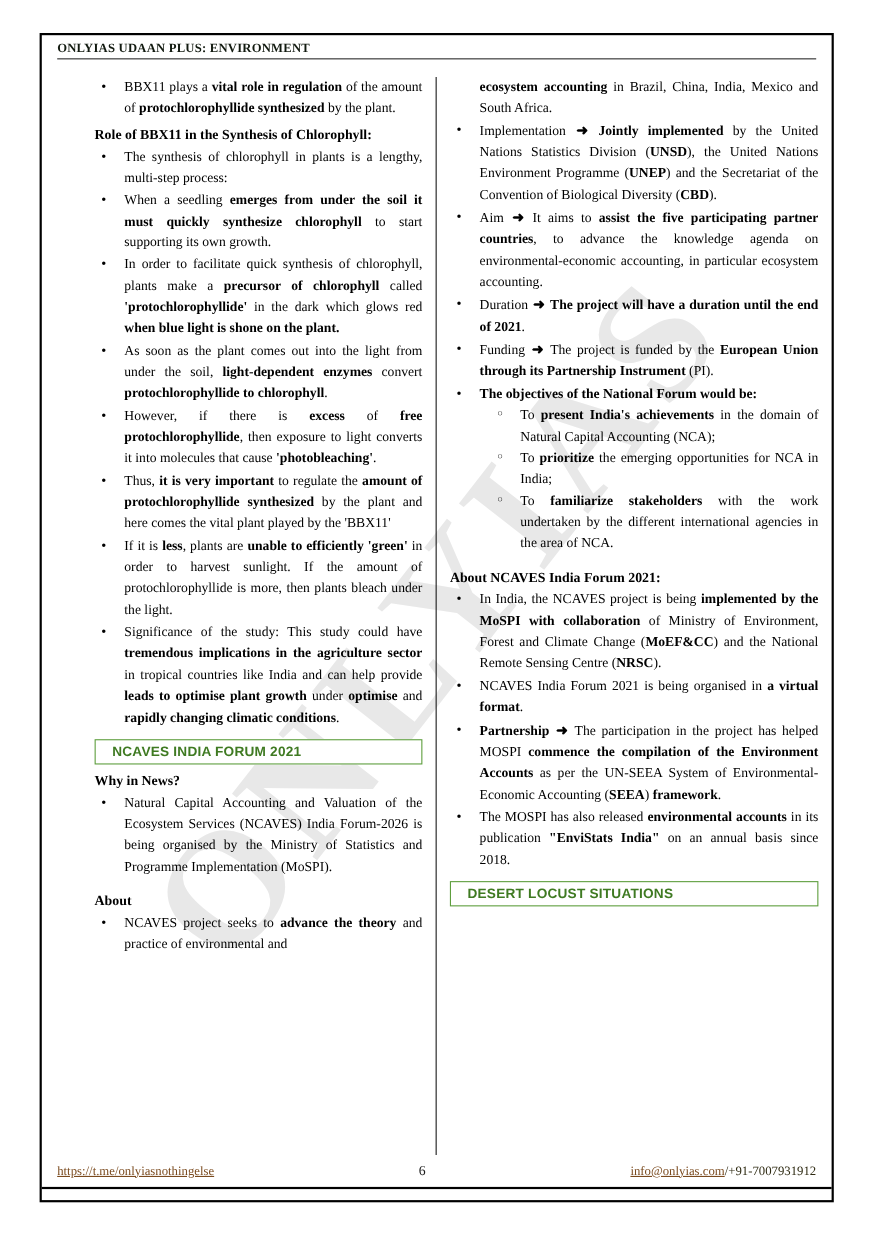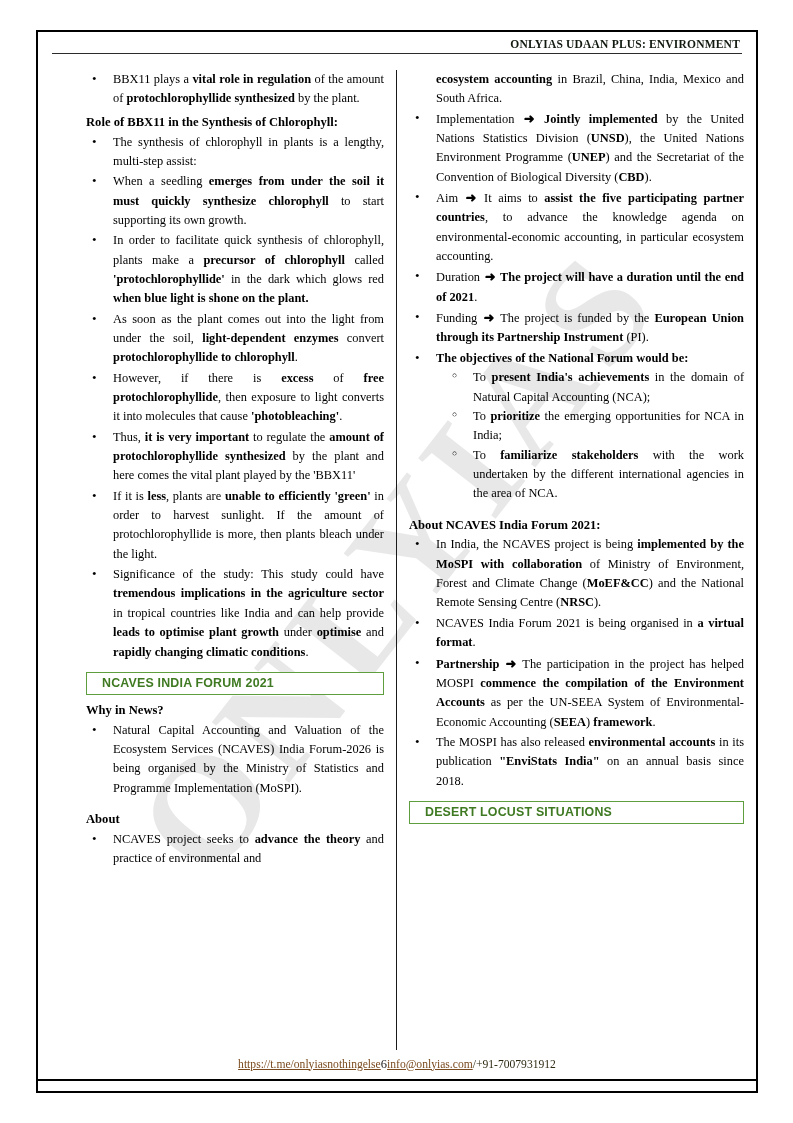--- a/index.html
+++ b/index.html
@@ -45,21 +45,20 @@
 
   
   .page-header {
     position: absolute;
     left: 0; top: 0; right: 0;
     height: 34px;
     padding: 6px 14px 0 14px;
     z-index: 2;
   }
   .page-header .hdr-title {
-    text-align: right;
     font-family: "Liberation Serif", serif;
     font-weight: bold;
     font-size: 11.5px;
     letter-spacing: 0.2px;
     color: #121a10;
     padding-right: 2px;
   }
   .page-header .hdr-rule {
     margin-top: 3px;
     border-bottom: 1px solid #2b2b2b;
@@ -172,21 +171,21 @@
   .page-footer {
     position: absolute;
     left: 0; right: 0; bottom: 0;
     height: 42px;
     z-index: 2;
     padding: 0 14px;
   }
   .footer-inner {
     display: flex;
     align-items: center;
-    justify-content: center;
+    justify-content: space-between;
     height: 30px;
     font-family: "Liberation Serif", serif;
     font-size: 11.6px;
   }
   .footer-left a, .footer-right .mail {
     color: #7a4a1e;
     text-decoration: underline;
   }
   .footer-center {
     color: #1a1a1a;
@@ -220,21 +219,21 @@
 
     <div class="col col-left">
 
       <ul class="blist">
         <li class="bullet-text">BBX11 plays a <b>vital role in regulation</b> of the amount of <b>protochlorophyllide synthesized</b> by the plant.</li>
       </ul>
 
       <div class="subhead">Role of BBX11 in the Synthesis of Chlorophyll:</div>
 
       <ul class="blist">
-        <li class="bullet-text">The synthesis of chlorophyll in plants is a lengthy, multi-step assist:</li>
+        <li class="bullet-text">The synthesis of chlorophyll in plants is a lengthy, multi-step process:</li>
         <li class="bullet-text">When a seedling <b>emerges from under the soil it must quickly synthesize chlorophyll</b> to start supporting its own growth.</li>
         <li class="bullet-text">In order to facilitate quick synthesis of chlorophyll, plants make a <b>precursor of chlorophyll</b> called <b>'protochlorophyllide'</b> in the dark which glows red <b>when blue light is shone on the plant.</b></li>
         <li class="bullet-text">As soon as the plant comes out into the light from under the soil, <b>light-dependent enzymes</b> convert <b>protochlorophyllide to chlorophyll</b>.</li>
         <li class="bullet-text">However, if there is <b>excess</b> of <b>free protochlorophyllide</b>, then exposure to light converts it into molecules that cause <b>'photobleaching'</b>.</li>
         <li class="bullet-text">Thus, <b>it is very important</b> to regulate the <b>amount of protochlorophyllide synthesized</b> by the plant and here comes the vital plant played by the 'BBX11'</li>
         <li class="bullet-text">If it is <b>less</b>, plants are <b>unable to efficiently 'green'</b> in order to harvest sunlight. If the amount of protochlorophyllide is more, then plants bleach under the light.</li>
         <li class="bullet-text">Significance of the study: This study could have <b>tremendous implications in the agriculture sector</b> in tropical countries like India and can help provide <b>leads to optimise plant growth</b> under <b>optimise</b> and <b>rapidly changing climatic conditions</b>.</li>
       </ul>
 
       <div class="section-box">

